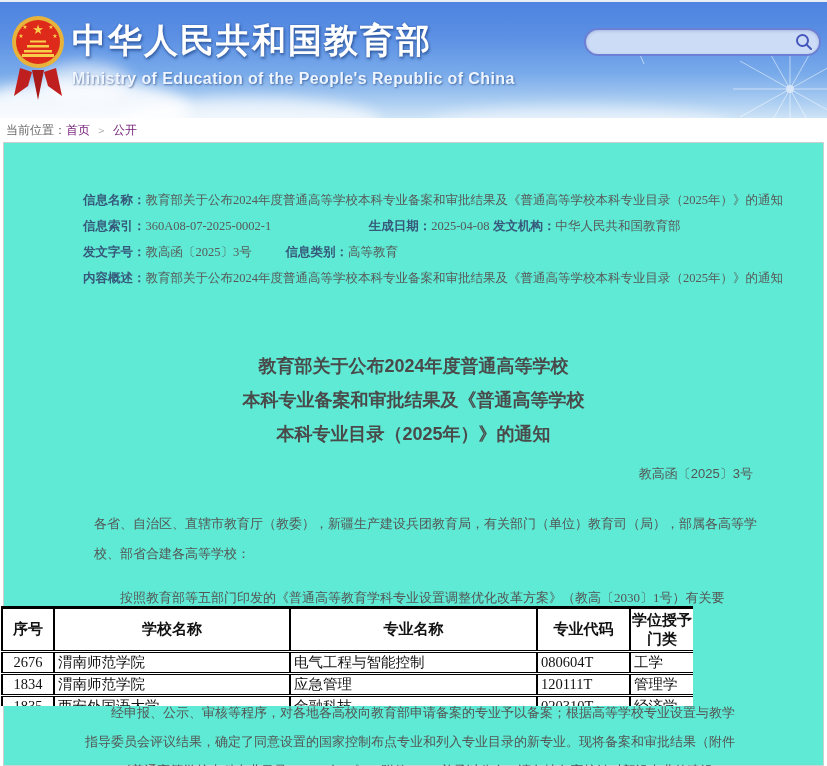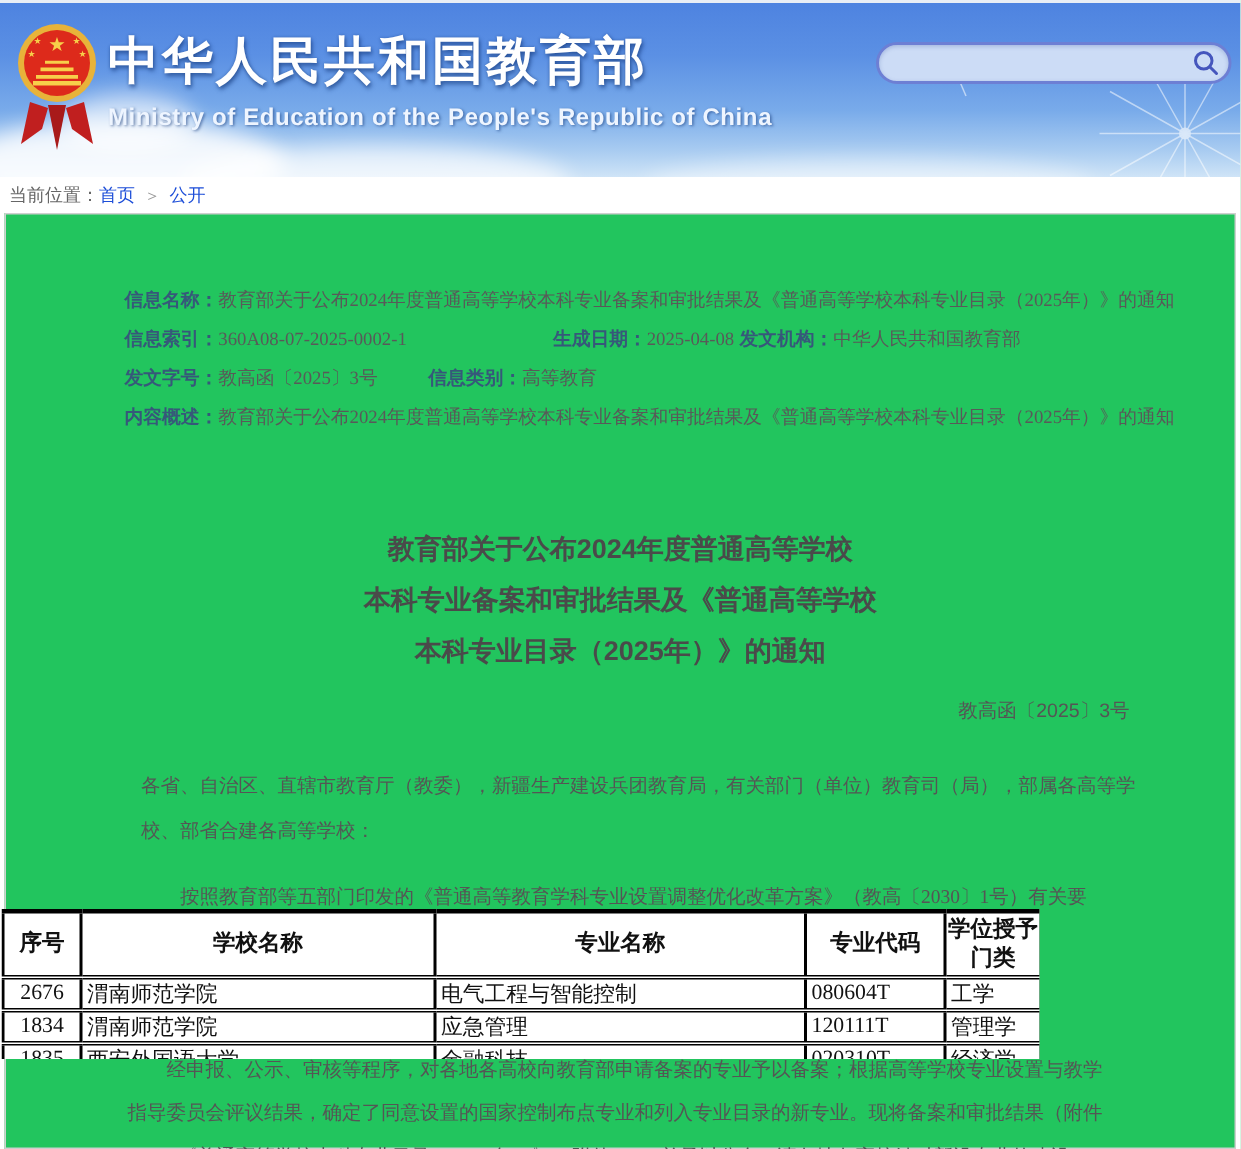--- a/index.html
+++ b/index.html
@@ -38,27 +38,27 @@
   }
   .search-input { flex:1; height:100%; background:transparent; border:none; outline:none;
     padding:0 10px; font-size:13px; color:#2a3a66; }
   .search-btn { width:30px; height:24px; background:transparent; border:none; cursor:pointer;
     display:flex; align-items:center; justify-content:center; }
 
   
   .breadcrumb-bar { position:absolute; left:0; top:118px; width:771px; height:24px;
     background:#ffffff; display:flex; align-items:center; padding-left:6px;
     font-size:12px; color:#666;font-family:Liberation Mono, monospace; }
-  .breadcrumb-bar a { color:#1d4ed8; text-decoration:none; }
+  .breadcrumb-bar a { color:#701a75; text-decoration:none; }
   .crumb-sep { margin:0 6px; color:#999; font-size:11px; }
 
   
   .content {
     position:absolute; left:3px; top:142px; width:821px; height:624px;
-    background:#22c55e; border:1px solid #cfcfcf; overflow:hidden;
+    background:#5eead4; border:1px solid #cfcfcf; overflow:hidden;
   }
   .meta-block { margin:44px 64px 0 79px; font-size:12.5px; line-height:26px; }
   .meta-label { font-weight:bold; color:#36587a; }
   .meta-value { color:#595959; font-family:"Liberation Serif","DejaVu Serif",serif; }
   .meta-row { white-space:nowrap; }
   .mg1 { display:inline-block; width:172px; }
   .mg2 { display:inline-block; width:231px;text-align:right; }
   .mg3 { display:inline-block; width:199px; }
 
   .doc-title { margin-top:58px; text-align:center; font-size:18px; font-weight:bold;

